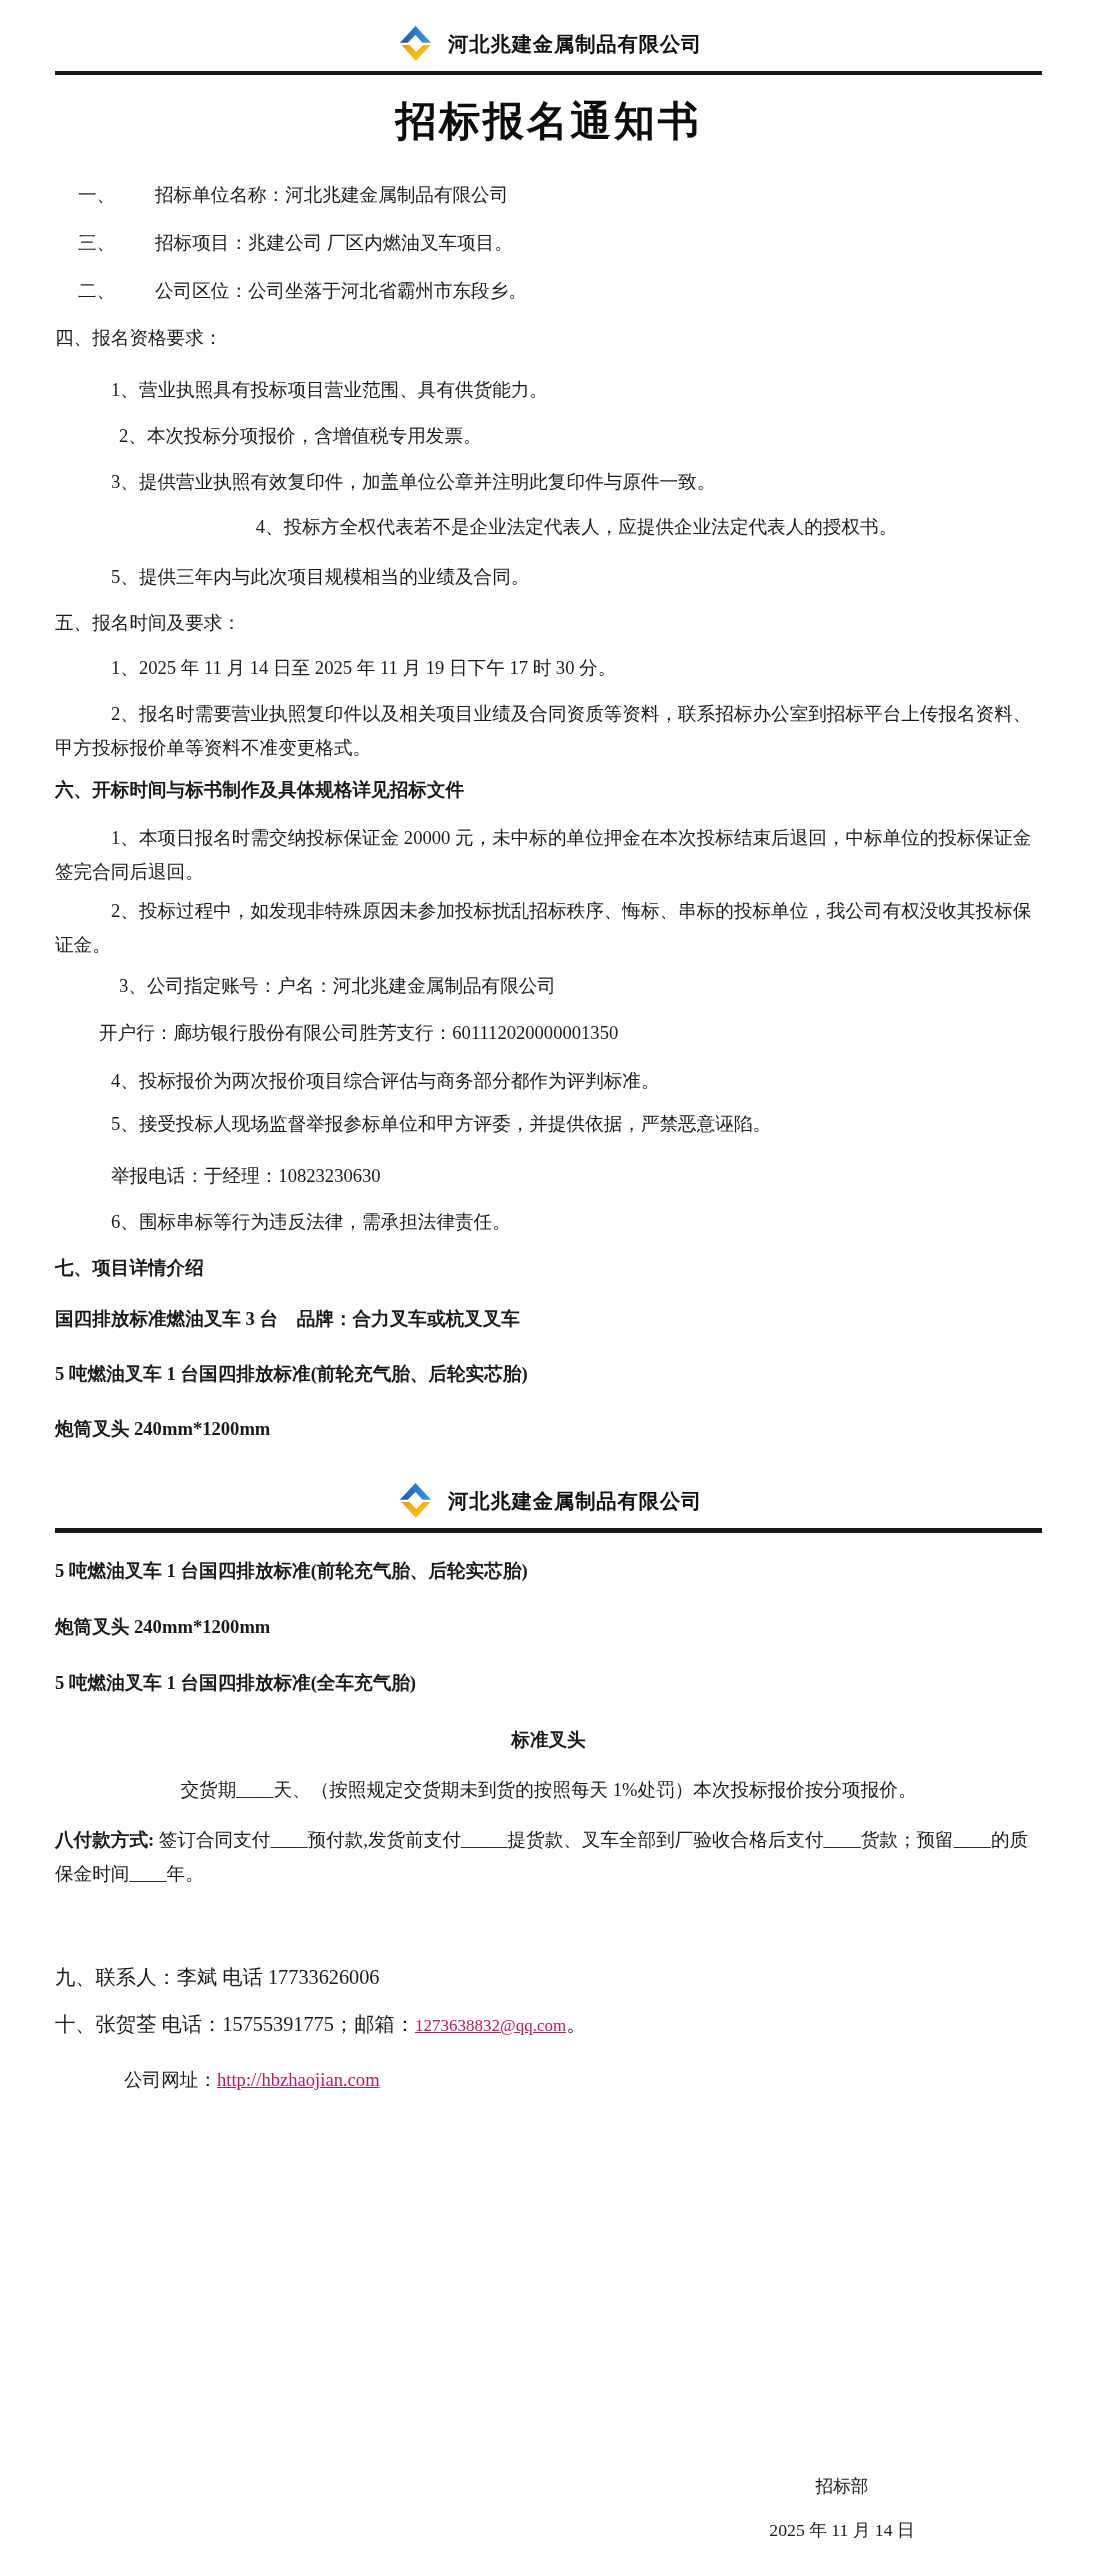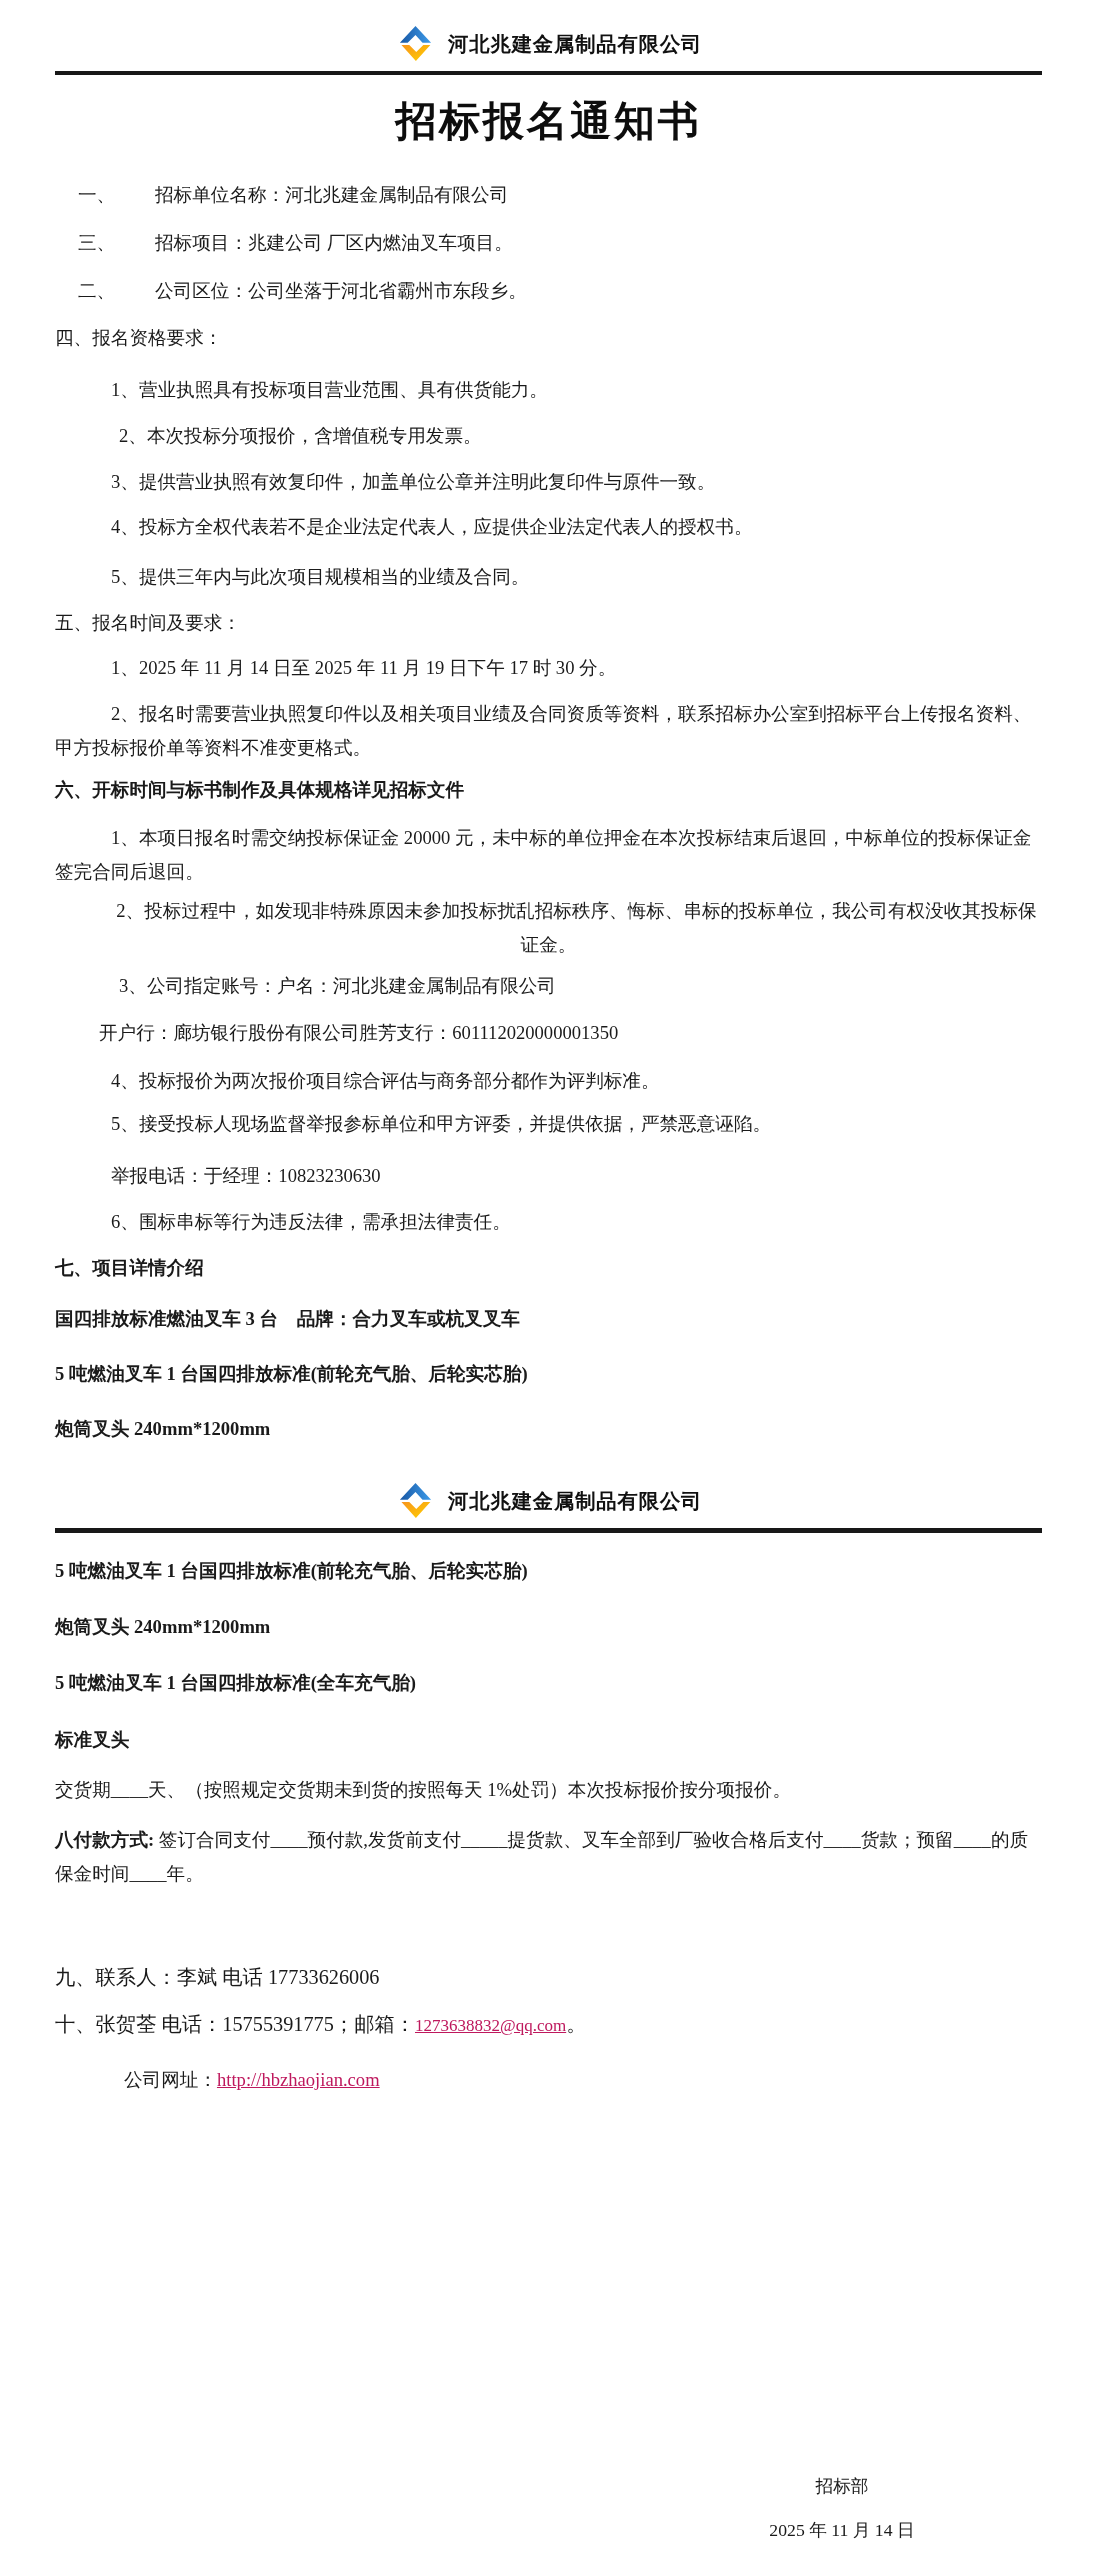--- a/index.html
+++ b/index.html
@@ -35,22 +35,22 @@
   .p{font-size:18.6px;line-height:34px;margin:0 0 12.4px 0;}
   .tab-item{margin-left:23px;}
   .tab-item .num{display:inline-block;width:77px;}
   .sec{margin-left:0;}
   .sub{margin-left:56px;}
   .sub-sp{margin-left:64px;}
   .bank{margin-left:44px;}
   .hang{text-indent:56px;}
   .bold{font-weight:700;}
   .mb15{margin-bottom:13.3px;} .mb16{margin-bottom:14px;} .mb20{margin-bottom:17.7px;}
-  .mb12{margin-bottom:10.6px;} .mb13{margin-bottom:11.5px;} .mb18{margin-bottom:16px;}
-  .mb10{margin-bottom:8.8px;} .mb6{margin-bottom:5.3px;}  .mb8{margin-bottom:7px;text-align:center;}
+  .mb12{margin-bottom:10.6px;} .mb13{margin-bottom:11.5px;} .mb18{margin-bottom:16px;text-align:center;}
+  .mb10{margin-bottom:8.8px;} .mb6{margin-bottom:5.3px;}  .mb8{margin-bottom:7px;}
   .mb11{margin-bottom:9.7px;} .mb24{margin-bottom:21px;} .mb25{margin-bottom:22px;}
   .mb26{margin-bottom:23px;} .mb78{margin-bottom:69px;}
   .spec{font-weight:700;}
   .mid-letterhead{margin-top:34px;margin-bottom:21px;}
   .contact{font-size:20.3px;line-height:35px;margin-bottom:12.4px;}
   .contact2{font-size:20.3px;line-height:35px;margin-bottom:19.5px;}
   .website{margin-left:69px;font-size:18.6px;line-height:34px;}
   a.doclink{color:#be185d;text-decoration:underline;cursor:pointer;}
   .email-link{font-size:17px;}
   .url-link{font-size:18.6px;}

